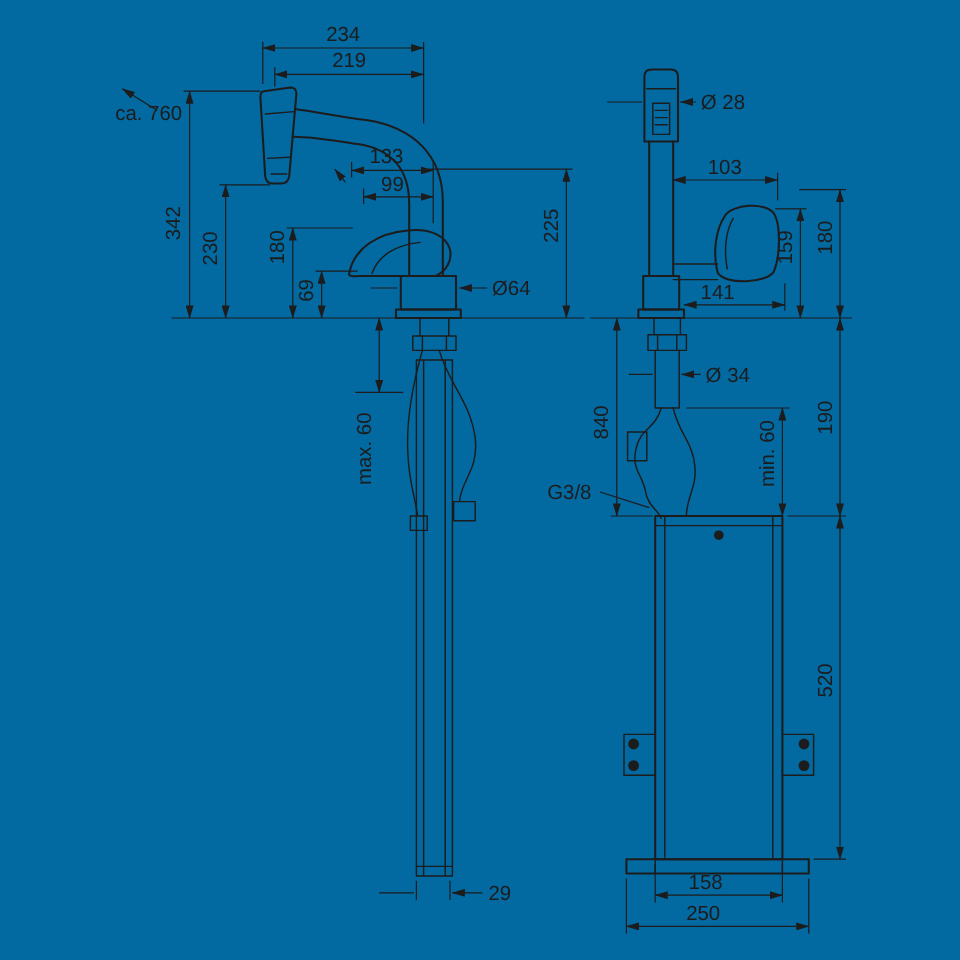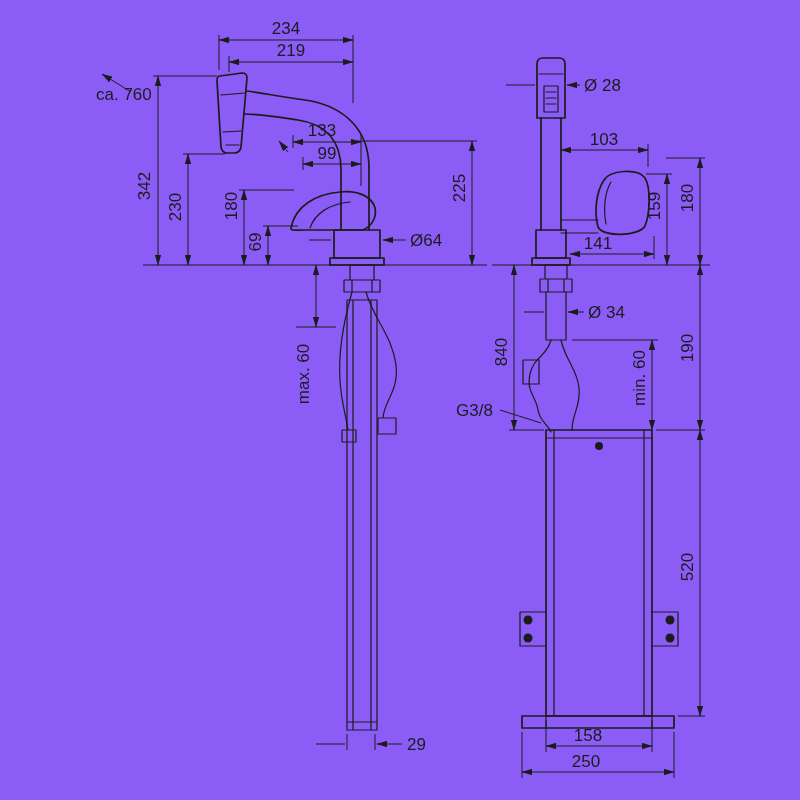--- a/index.html
+++ b/index.html
@@ -1,16 +1,16 @@
 <!DOCTYPE html>
 <html><head>
 <meta charset="utf-8">
 <style>
   html,body{margin:0;padding:0;background:#ffffff;}
-  .stage{width:800px;height:800px;background:#8b5cf6;position:relative;font-family:"Liberation Sans",sans-serif;}
+  .stage{width:800px;height:800px;background:#0369a1;position:relative;font-family:"Liberation Sans",sans-serif;}
   svg{display:block;}
   .o{fill:none;stroke:#1c1c1c;stroke-width:1.7;stroke-linejoin:round;stroke-linecap:round;}
   .o2{fill:none;stroke:#1c1c1c;stroke-width:1.2;stroke-linejoin:round;stroke-linecap:round;}
   .d{fill:none;stroke:#1c1c1c;stroke-width:1;}
   .f{fill:#1c1c1c;stroke:none;}
   .t{font-family:"Liberation Sans",sans-serif;font-size:17px;fill:#1c1c1c;}
 </style>
 </head>
 <body>
 

